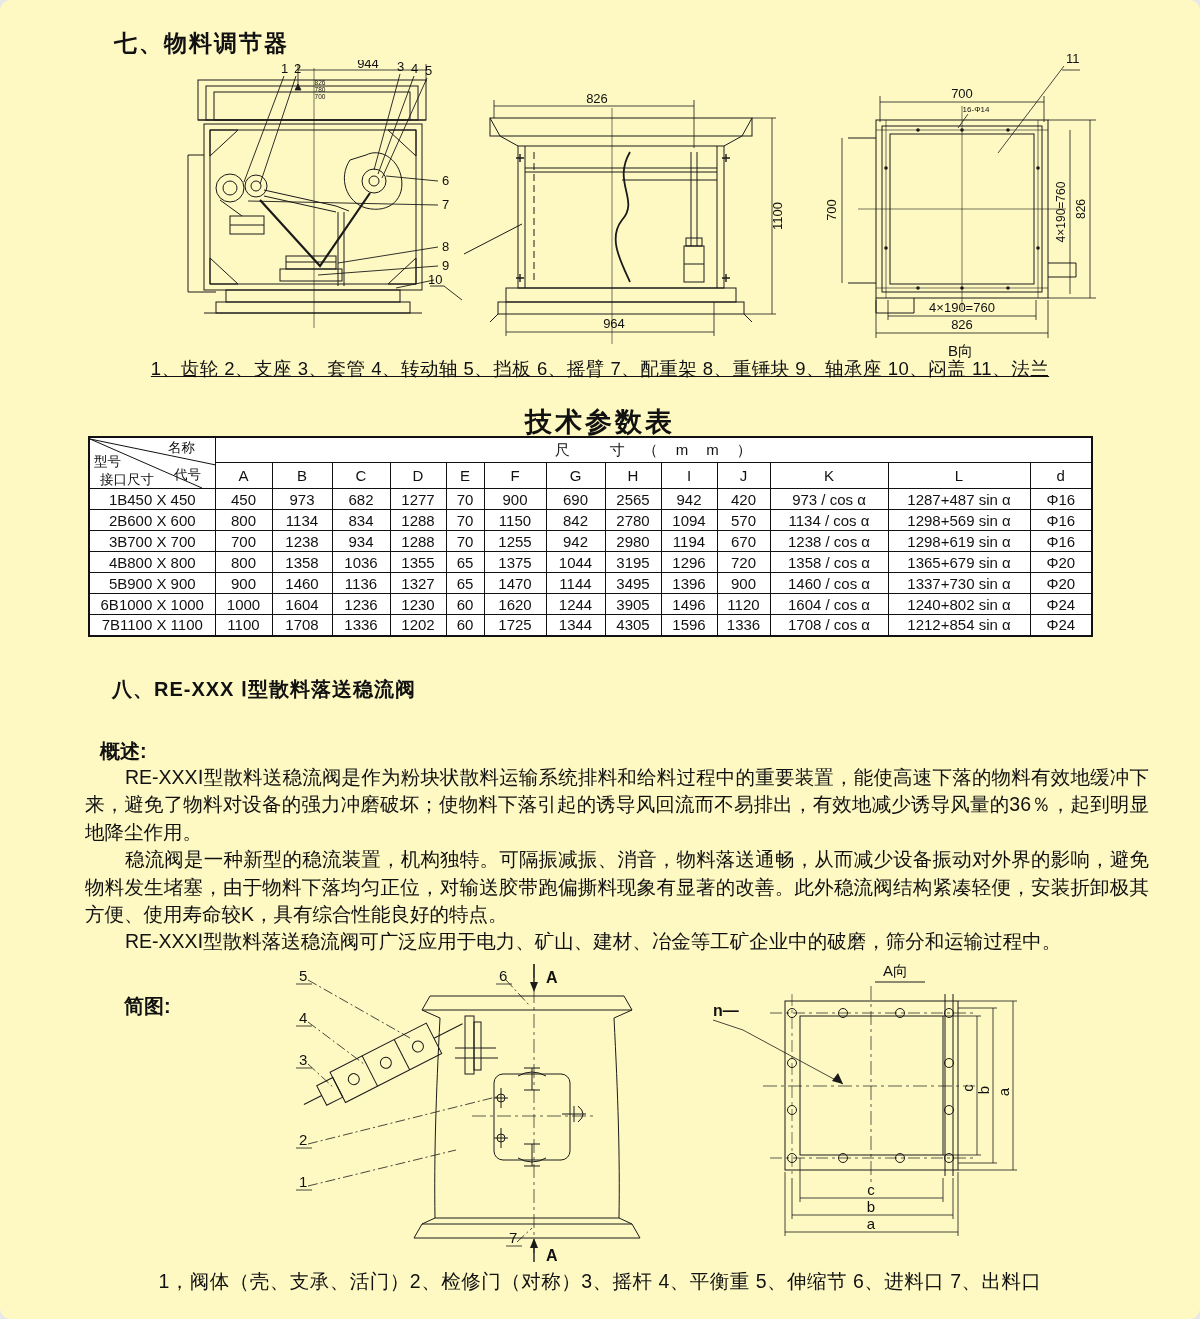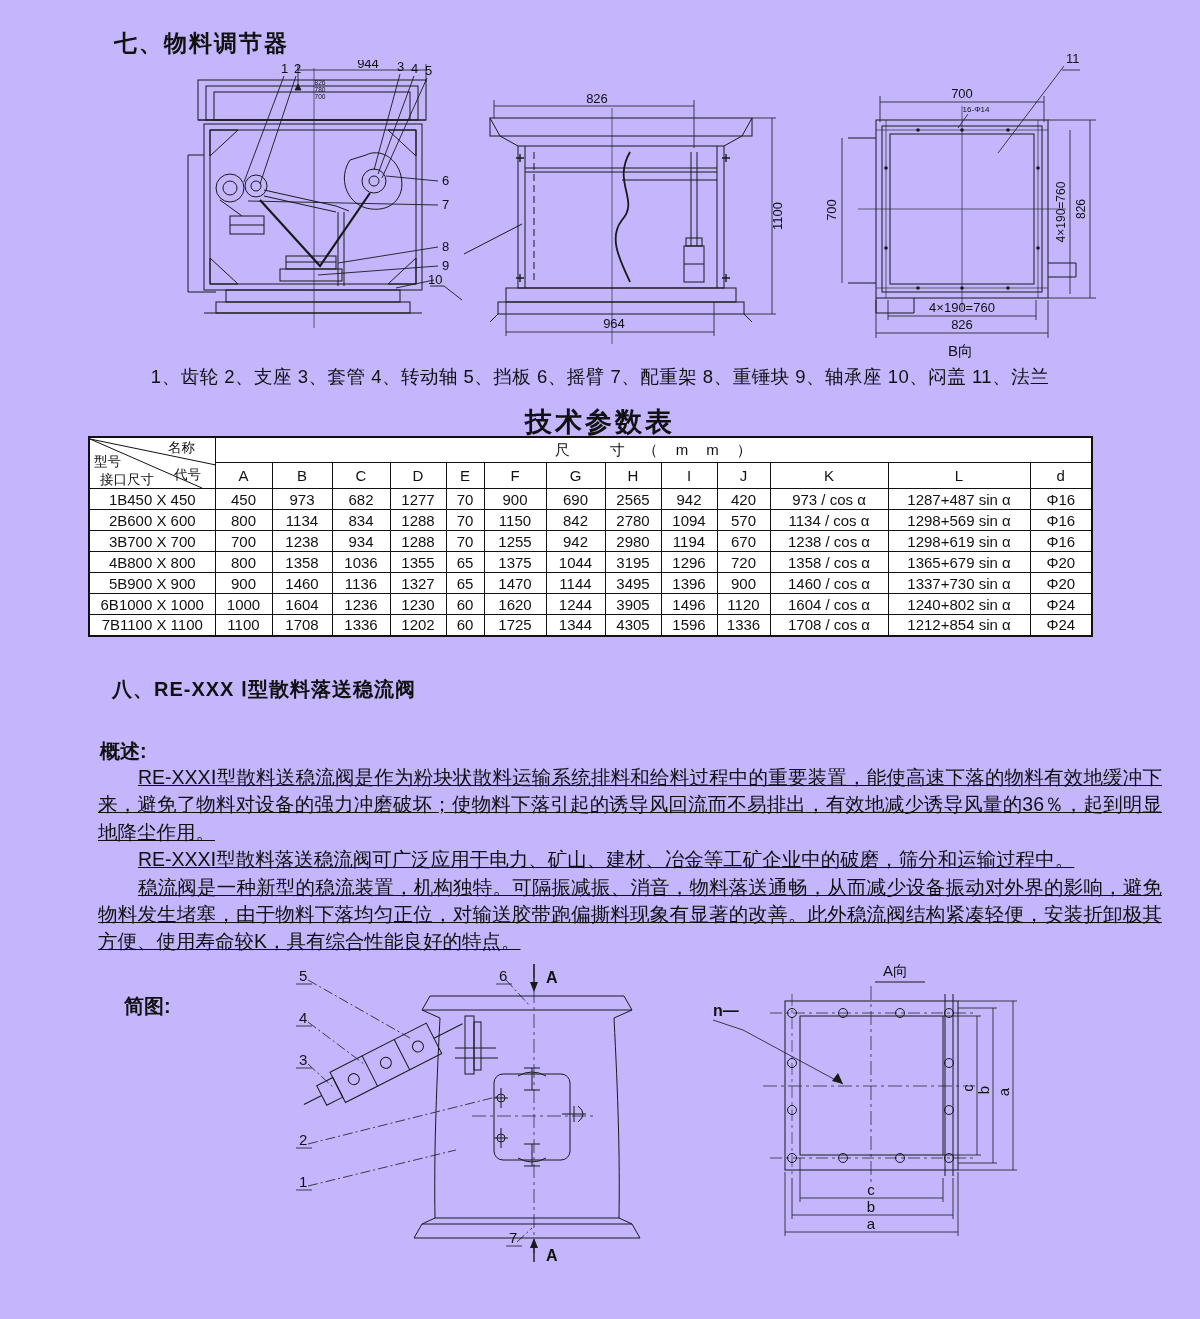--- a/index.html
+++ b/index.html
@@ -1,17 +1,17 @@
 <!DOCTYPE html>
 <html><head>
 <meta charset="utf-8">
 <style>
   * { margin:0; padding:0; box-sizing:border-box; }
   body { background:#e8e8e8; font-family:"Liberation Sans", sans-serif; color:#111; }
-  .page { position:relative; width:1200px; height:1319px; background:#c4b5fd; margin:0 auto; overflow:hidden; }
+  .page { position:relative; width:1200px; height:1319px; background:#fef9c3; margin:0 auto; overflow:hidden;border-radius:11px; }
   .abs { position:absolute; }
   .sec-title { font-size:23px; font-weight:bold; letter-spacing:2px; }
   .sec-title8 { font-size:20px; font-weight:bold; letter-spacing:1px; }
   .sub-label { font-size:20px; font-weight:bold; }
   .parts-line { width:100%; text-align:center; font-size:18.5px; letter-spacing:0.5px; }
   .tbl-title { width:100%; text-align:center; font-size:27px; font-weight:bold; letter-spacing:3px; }
   .para-block { width:1064px; font-size:19.5px; line-height:27.4px; text-align:justify; }
   .para-block p { text-indent:2.05em; }
   table.params { border-collapse:collapse; table-layout:fixed; width:898px; border:2px solid #111; background:#fff; }
   table.params th, table.params td { border:1px solid #111; text-align:center; vertical-align:middle;
@@ -231,21 +231,21 @@
     <text class="t8" x="158" y="64" text-anchor="middle">16-Φ14</text>
     <text class="t13" transform="rotate(-90 18 162)" x="18" y="162" text-anchor="middle">700</text>
     <text class="t12" transform="rotate(-90 247 164)" x="247" y="164" text-anchor="middle">4×190=760</text>
     <text class="t12" transform="rotate(-90 267 161)" x="267" y="161" text-anchor="middle">826</text>
     <text class="t13" x="144" y="264" text-anchor="middle">4×190=760</text>
     <text class="t13" x="144" y="281" text-anchor="middle">826</text>
     <text class="t13" x="248" y="15">11</text>
     <text class="t15" x="130" y="308">B向</text>
   </svg>
 
-  <div class="abs parts-line" style="left:0; top:364px;">1、齿轮 2、支座 3、套管 4、转动轴 5、挡板 6、摇臂 7、配重架 8、重锤块 9、轴承座 10、闷盖 11、法兰</div>
+  <div class="abs parts-line" style="left:0; top:356px;text-decoration:underline;">1、齿轮 2、支座 3、套管 4、转动轴 5、挡板 6、摇臂 7、配重架 8、重锤块 9、轴承座 10、闷盖 11、法兰</div>
 
   <div class="abs tbl-title" style="left:0; top:404px;">技术参数表</div>
 
   <table class="params abs" style="left:88px; top:436px;">
     <colgroup>
       <col style="width:126px">
         <col style="width:57px">
         <col style="width:60px">
         <col style="width:58px">
       <col style="width:56px">
@@ -402,24 +402,24 @@
           <td>1212+854 sin α</td>
           <td>Φ24</td>
         </tr>
       </tbody>
   </table>
 
   <div class="abs sec-title8" style="left:112px; top:676px;">八、RE-XXX Ⅰ型散料落送稳流阀</div>
 
   <div class="abs sub-label" style="left:100px; top:738px;">概述:</div>
 
-  <div class="abs para-block" style="left:98px; top:764px;text-decoration:underline;">
+  <div class="abs para-block" style="left:85px; top:764px;">
     <p>RE-XXXⅠ型散料送稳流阀是作为粉块状散料运输系统排料和给料过程中的重要装置，能使高速下落的物料有效地缓冲下来，避免了物料对设备的强力冲磨破坏；使物料下落引起的诱导风回流而不易排出，有效地减少诱导风量的36％，起到明显地降尘作用。</p>
+    <p>稳流阀是一种新型的稳流装置，机构独特。可隔振减振、消音，物料落送通畅，从而减少设备振动对外界的影响，避免物料发生堵塞，由于物料下落均匀正位，对输送胶带跑偏撕料现象有显著的改善。此外稳流阀结构紧凑轻便，安装折卸极其方便、使用寿命较K，具有综合性能良好的特点。</p>
     <p>RE-XXXⅠ型散料落送稳流阀可广泛应用于电力、矿山、建材、冶金等工矿企业中的破磨，筛分和运输过程中。</p>
-    <p>稳流阀是一种新型的稳流装置，机构独特。可隔振减振、消音，物料落送通畅，从而减少设备振动对外界的影响，避免物料发生堵塞，由于物料下落均匀正位，对输送胶带跑偏撕料现象有显著的改善。此外稳流阀结构紧凑轻便，安装折卸极其方便、使用寿命较K，具有综合性能良好的特点。</p>
   </div>
 
   <div class="abs sub-label" style="left:124px; top:993px;">简图:</div>
 
   <svg class="abs" style="left:272px; top:956px;" width="410" height="312" viewBox="0 0 410 312">
     <g stroke="#1a1a1a" fill="none" stroke-width="1">
 
       <path d="M158,40 H352 L360,54 H150 Z"></path>
       <line x1="150" y1="54" x2="168" y2="62"></line>
       <line x1="360" y1="54" x2="342" y2="62"></line>
@@ -555,14 +555,15 @@
       <line x1="90" y1="274" x2="263" y2="274"></line>
     </g>
     <text class="t15" transform="rotate(-90 278 130)" x="278" y="130" text-anchor="middle">c</text>
     <text class="t15" transform="rotate(-90 294 132)" x="294" y="132" text-anchor="middle">b</text>
     <text class="t15" transform="rotate(-90 314 134)" x="314" y="134" text-anchor="middle">a</text>
     <text class="t15" x="176" y="237" text-anchor="middle">c</text>
     <text class="t15" x="176" y="254" text-anchor="middle">b</text>
     <text class="t15" x="176" y="271" text-anchor="middle">a</text>
   </svg>
 
+  <div class="abs parts-line" style="left:0; top:1268px; font-size:19.5px;">1，阀体（壳、支承、活门）2、检修门（对称）3、摇杆 4、平衡重 5、伸缩节 6、进料口 7、出料口</div>
 
 </div>
 
 </body></html>

